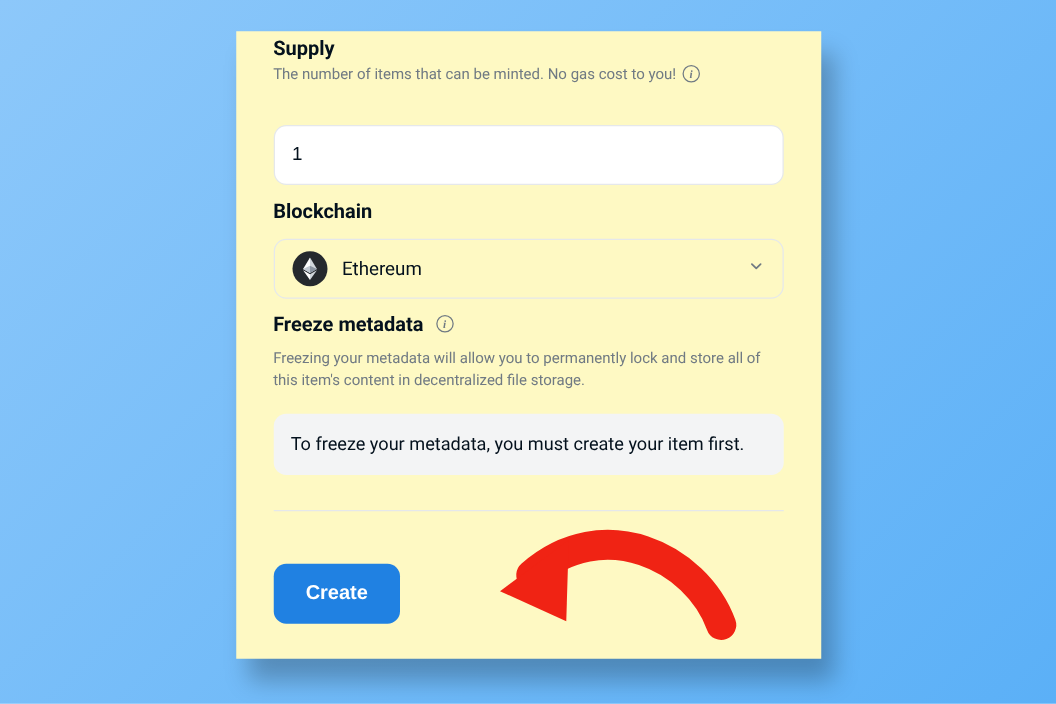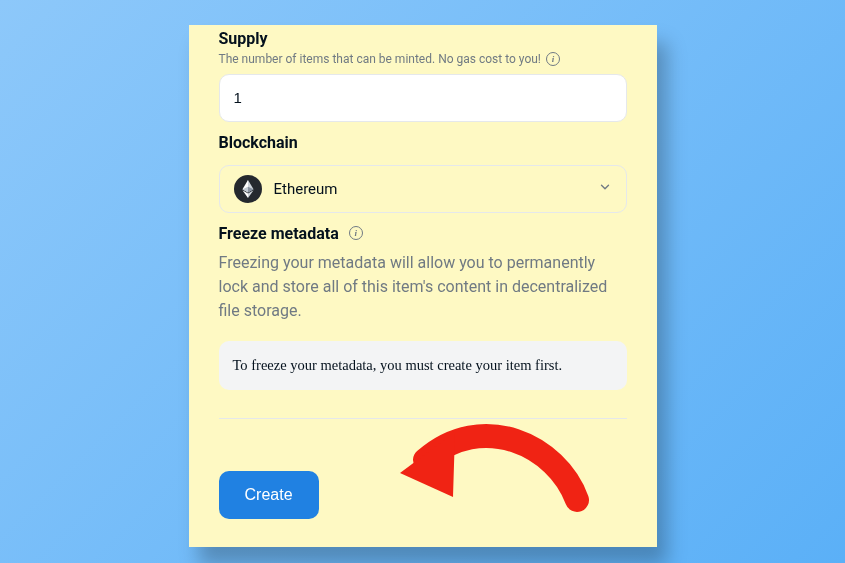--- a/index.html
+++ b/index.html
@@ -23,21 +23,21 @@
     }
     .field-label {
       font-weight: 700;
       font-size: 16px;
       color: #04111d;
       margin-bottom: 3px;
     }
     .field-help {
       font-size: 12px;
       color: #707a83;
-      margin-bottom: 6px;
+      margin-bottom: 32px;
       display: flex;
       align-items: center;
       gap: 5px;
       line-height: 1.4;
     }
     .info-icon {
       display: inline-flex;
       width: 14px;
       height: 14px;
       border: 1.4px solid #707a83;
@@ -92,49 +92,47 @@
     .section-gap { margin-top: 11px; }
     .label-row {
       display: flex;
       align-items: center;
       gap: 10px;
       margin-bottom: 8px;
       text-align: center;
     }
     .label-row .field-label { margin-bottom: 0; }
     .freeze-help {
-      font-size: 16px;
+      font-size: 12px;
       color: #707a83;
       line-height: 1.5;
       margin-bottom: 18px;
     }
     .notice-box {
       background: #f3f4f5;
       border-radius: 10px;
       padding: 16px 14px;
       font-size: 14.5px;
       color: #04111d;
-      font-family: Liberation Serif, serif;
     }
     .divider {
       border: none;
       border-top: 1px solid #e5e8eb;
       margin-top: 28px;
       margin-bottom: 42px;
     }
     .create-btn {
       background: #2081e2;
       color: #ffffff;
       border: none;
       border-radius: 10px;
       padding: 15px 26px;
       font-size: 16px;
-      font-weight: 400;
+      font-weight: 700;
       cursor: pointer;
-      margin-top: 10px;
     }
     .arrow-annotation {
       position: absolute;
       left: 208px;
       top: 380px;
       pointer-events: none;
     }
     .arrow-annotation svg { width: 200px; height: 120px; }
   </style>
 </head>

